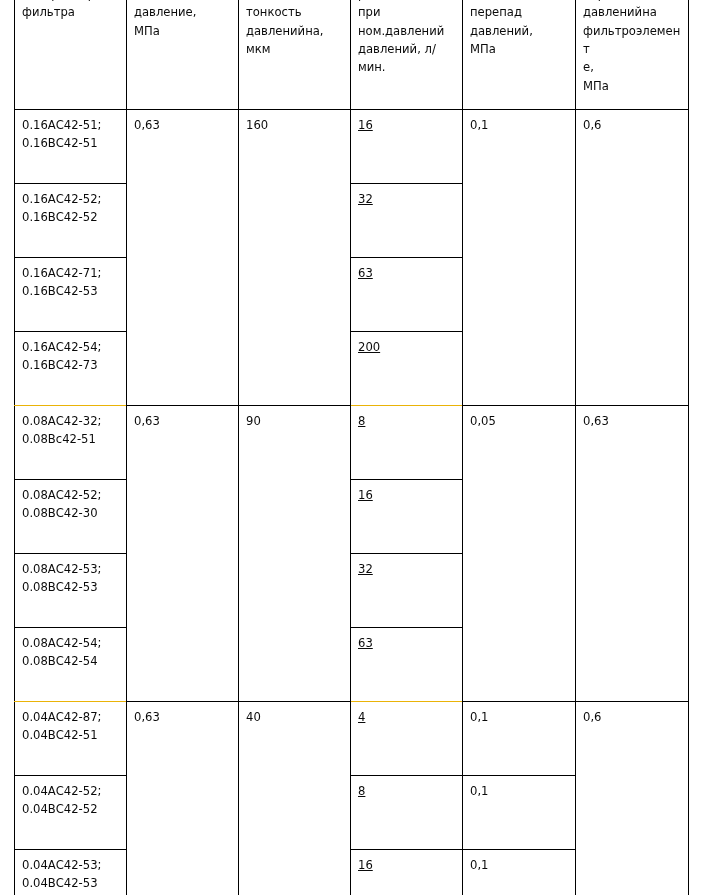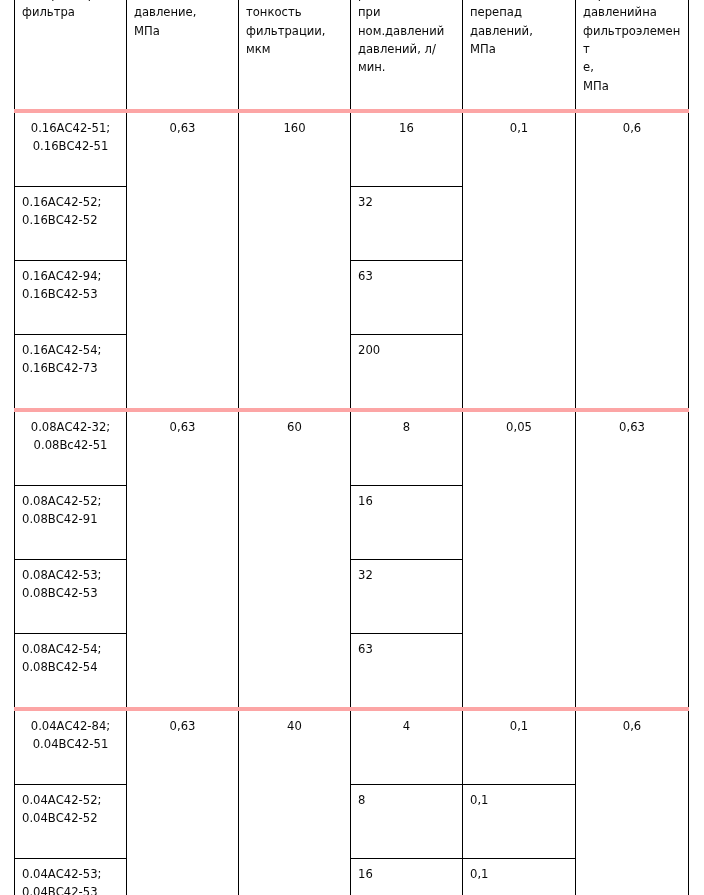--- a/index.html
+++ b/index.html
@@ -59,24 +59,25 @@
     vertical-align:middle;
   }
   td.namecell{
     vertical-align:middle;
     height:61px;
   }
   td.namecell .l{display:block;}
   td.flowcell{
     vertical-align:middle;
     height:61px;
+    text-decoration:underline;
   }
   td.dpcell{vertical-align:middle;}
 
-  tr.grouptop > td, tr.grouptop > th{border-top:4px solid #fca5a5;text-align:center;}
+  tr.grouptop > td, tr.grouptop > th{border-top:1px solid #fca5a5;}
   tr.grouplast > td{border-bottom:1px solid #eab308;}
   thead tr th{border-bottom:2px solid #000;}
 </style>
 </head>
 <body>
 
 <div id="sheet">
   <table class="spec">
     <colgroup>
       <col class="c1">
@@ -93,21 +94,21 @@
             <span class="hline">фильтра</span>
           </th>
         <th class="hdr-plain">
             <span class="hline">Номинальное</span>
             <span class="hline">давление,</span>
             <span class="hline">МПа</span>
           </th>
         <th class="hdr-plain">
             <span class="hline">Номинальный</span>
             <span class="hline">тонкость</span>
-            <span class="hline">фильтрации,</span>
+            <span class="hline">давленийна,</span>
             <span class="hline">мкм</span>
           </th>
         <th class="hdr-plain">
             <span class="hline">расход,</span>
             <span class="hline">при</span>
             <span class="hline">ном.давлений</span>
             <span class="hline">давлений, л/</span>
             <span class="hline">мин.</span>
           </th>
         <th class="hdr-plain">
@@ -139,67 +140,67 @@
         </tr>
         <tr>
           <td class="namecell">
             <span class="l">0.16АС42-52;</span>
             <span class="l">0.16ВС42-52</span>
           </td>
           <td class="flowcell">32</td>
         </tr>
         <tr>
           <td class="namecell">
-            <span class="l">0.16АС42-94;</span>
+            <span class="l">0.16АС42-71;</span>
             <span class="l">0.16ВС42-53</span>
           </td>
           <td class="flowcell">63</td>
         </tr>
         <tr class="grouplast">
           <td class="namecell">
             <span class="l">0.16АС42-54;</span>
             <span class="l">0.16ВС42-73</span>
           </td>
           <td class="flowcell">200</td>
         </tr>
         <tr class="grouptop">
           <td class="namecell">
             <span class="l">0.08АС42-32;</span>
             <span class="l">0.08Вс42-51</span>
           </td>
           <td class="midv" rowspan="4">0,63</td>
-          <td class="midv" rowspan="4">60</td>
+          <td class="midv" rowspan="4">90</td>
           <td class="flowcell">8</td>
           <td class="midv" rowspan="4">0,05</td>
           <td class="midv" rowspan="4">0,63</td>
         </tr>
         <tr>
           <td class="namecell">
             <span class="l">0.08АС42-52;</span>
-            <span class="l">0.08ВС42-91</span>
+            <span class="l">0.08ВС42-30</span>
           </td>
           <td class="flowcell">16</td>
         </tr>
         <tr>
           <td class="namecell">
             <span class="l">0.08АС42-53;</span>
             <span class="l">0.08ВС42-53</span>
           </td>
           <td class="flowcell">32</td>
         </tr>
         <tr class="grouplast">
           <td class="namecell">
             <span class="l">0.08АС42-54;</span>
             <span class="l">0.08ВС42-54</span>
           </td>
           <td class="flowcell">63</td>
         </tr>
         <tr class="grouptop">
           <td class="namecell">
-            <span class="l">0.04АС42-84;</span>
+            <span class="l">0.04АС42-87;</span>
             <span class="l">0.04ВС42-51</span>
           </td>
           <td class="midv" rowspan="5">0,63</td>
           <td class="midv" rowspan="5">40</td>
           <td class="flowcell">4</td>
           <td class="dpcell">0,1</td>
           <td class="midv" rowspan="5">0,6</td>
         </tr>
         <tr>
           <td class="namecell">

